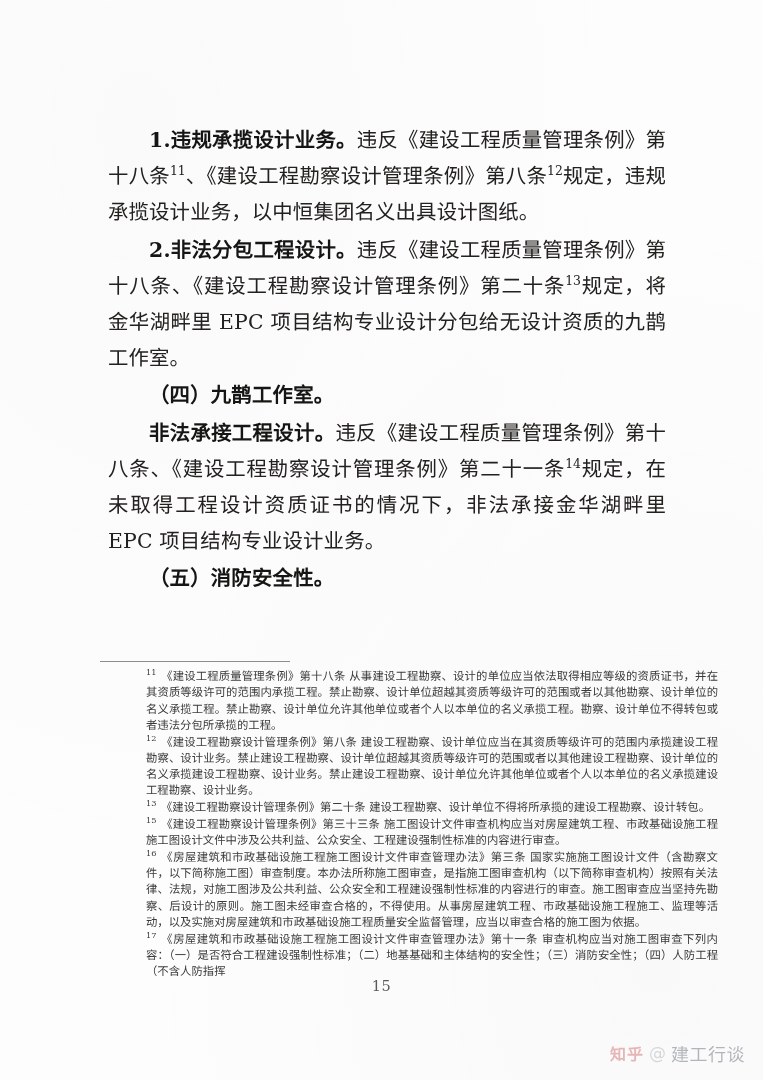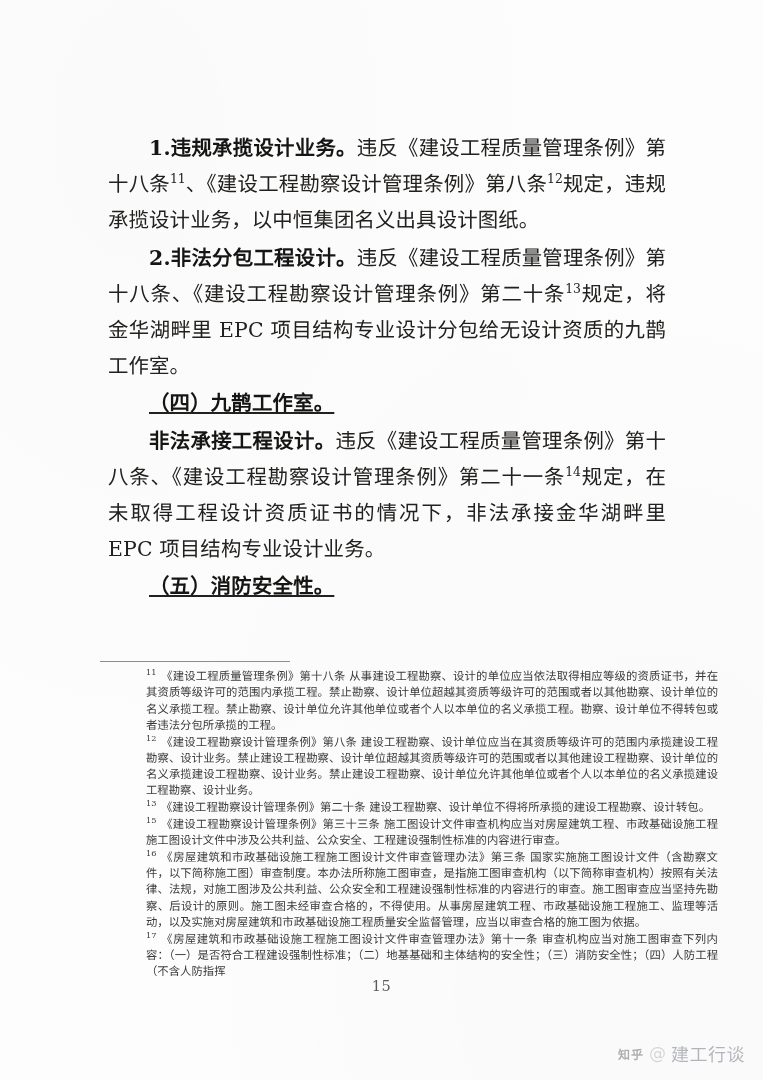--- a/index.html
+++ b/index.html
@@ -28,36 +28,35 @@
     pointer-events: none;
     background:
       radial-gradient(ellipse at 18% 12%, rgba(0,0,0,0.012), rgba(0,0,0,0) 62%),
       radial-gradient(ellipse at 86% 88%, rgba(0,0,0,0.016), rgba(0,0,0,0) 60%);
   }
 
   
   .body-block {
     position: absolute;
     left: 108px;
-    top: 130px;
+    top: 122px;
     width: 558px;
   }
   .para {
     margin: 0 0 1px 0;
     font-size: 20.4px;
     line-height: 36.2px;
     text-align: justify;
     text-align-last: left;
     letter-spacing: 0.15px;
     color: #22211f;
     text-indent: 41px;
   }
   .para.heading-para {
     text-indent: 41px;
-    text-decoration: underline;
   }
   .lead {
     font-weight: bold;
     letter-spacing: 0.2px;
     color: #151514;
   }
   .sup {
     font-size: 12.4px;
     vertical-align: super;
     line-height: 0;
@@ -116,23 +115,23 @@
     right: 18px;
     bottom: 14px;
     display: flex;
     align-items: center;
     gap: 5px;
     opacity: 0.30;
     filter: blur(0.25px);
     user-select: none;
   }
   .wm-logo {
-    font-size: 12px;
+    font-size: 16px;
     font-weight: bold;
-    color: #000000;
+    color: #b91c1c;
     letter-spacing: 1px;
     font-family: "DejaVu Sans", "Liberation Sans", sans-serif;
   }
   .wm-at {
     font-size: 17px;
     color: #7e8793;
     font-family: "DejaVu Sans", "Liberation Sans", sans-serif;
   }
   .wm-name {
     font-size: 18px;

